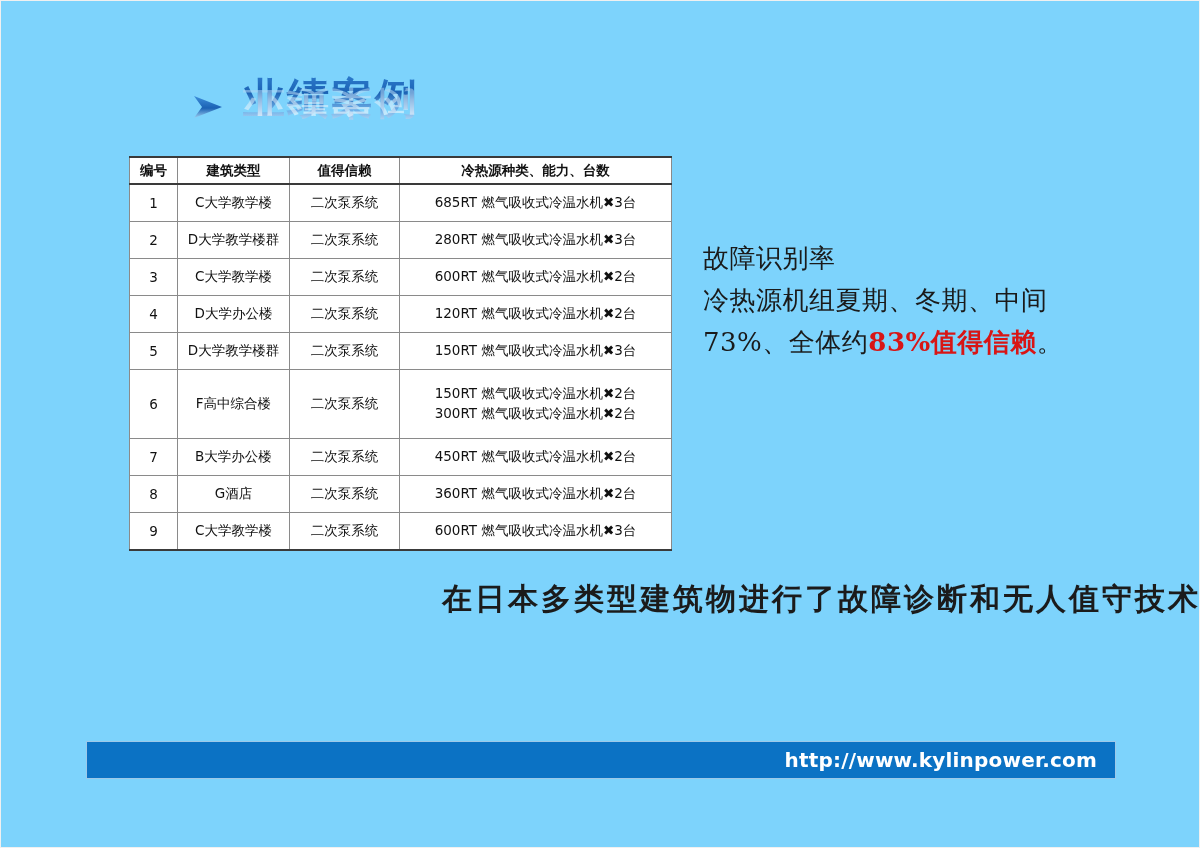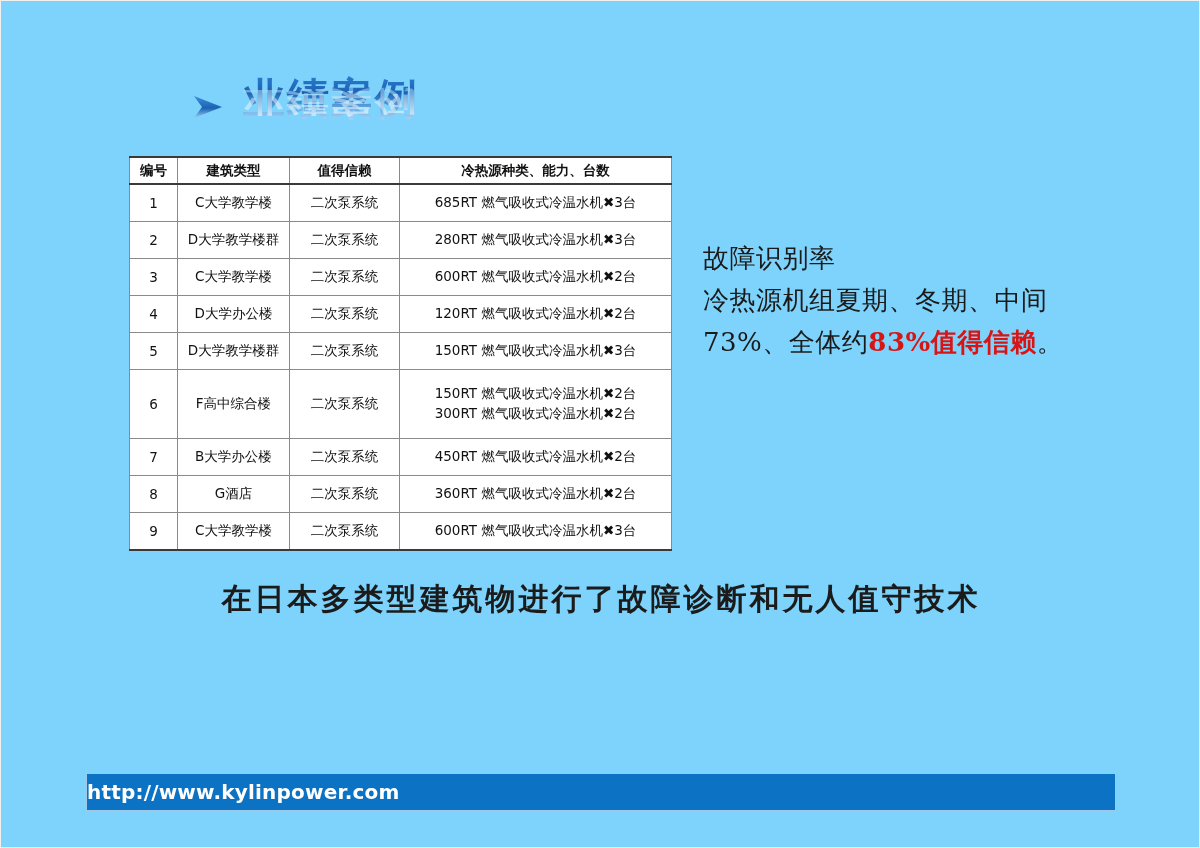--- a/index.html
+++ b/index.html
@@ -131,41 +131,41 @@
   }
   #rate-block .line { white-space: nowrap; }
   .hl { color: #d81515; font-weight: bold; }
 
   
   #caption {
     position: absolute;
     left: 0;
     top: 578px;
     width: 1200px;
-    text-align: center;
+    text-align: right;
     font-family: "DejaVu Serif", "Liberation Serif", serif;
     font-weight: bold;
     font-size: 30px;
     letter-spacing: 3px;
     color: #1b1b1b;
   }
 
   
   #footer-bar {
     position: absolute;
     left: 85px;
-    top: 772px;
+    top: 740px;
     width: 1030px;
     height: 38px;
     background: #0b72c4;
     border: 1px solid #9dc8e8;
     box-sizing: border-box;
     display: flex;
     align-items: center;
-    justify-content: flex-start;
+    justify-content: flex-end;
   }
   #footer-url {
     color: #ffffff;
     font-family: "DejaVu Sans", "Liberation Sans", sans-serif;
     font-weight: bold;
     font-size: 20px;
     letter-spacing: 0.2px;
     padding-right: 18px;
     white-space: nowrap;
   }

